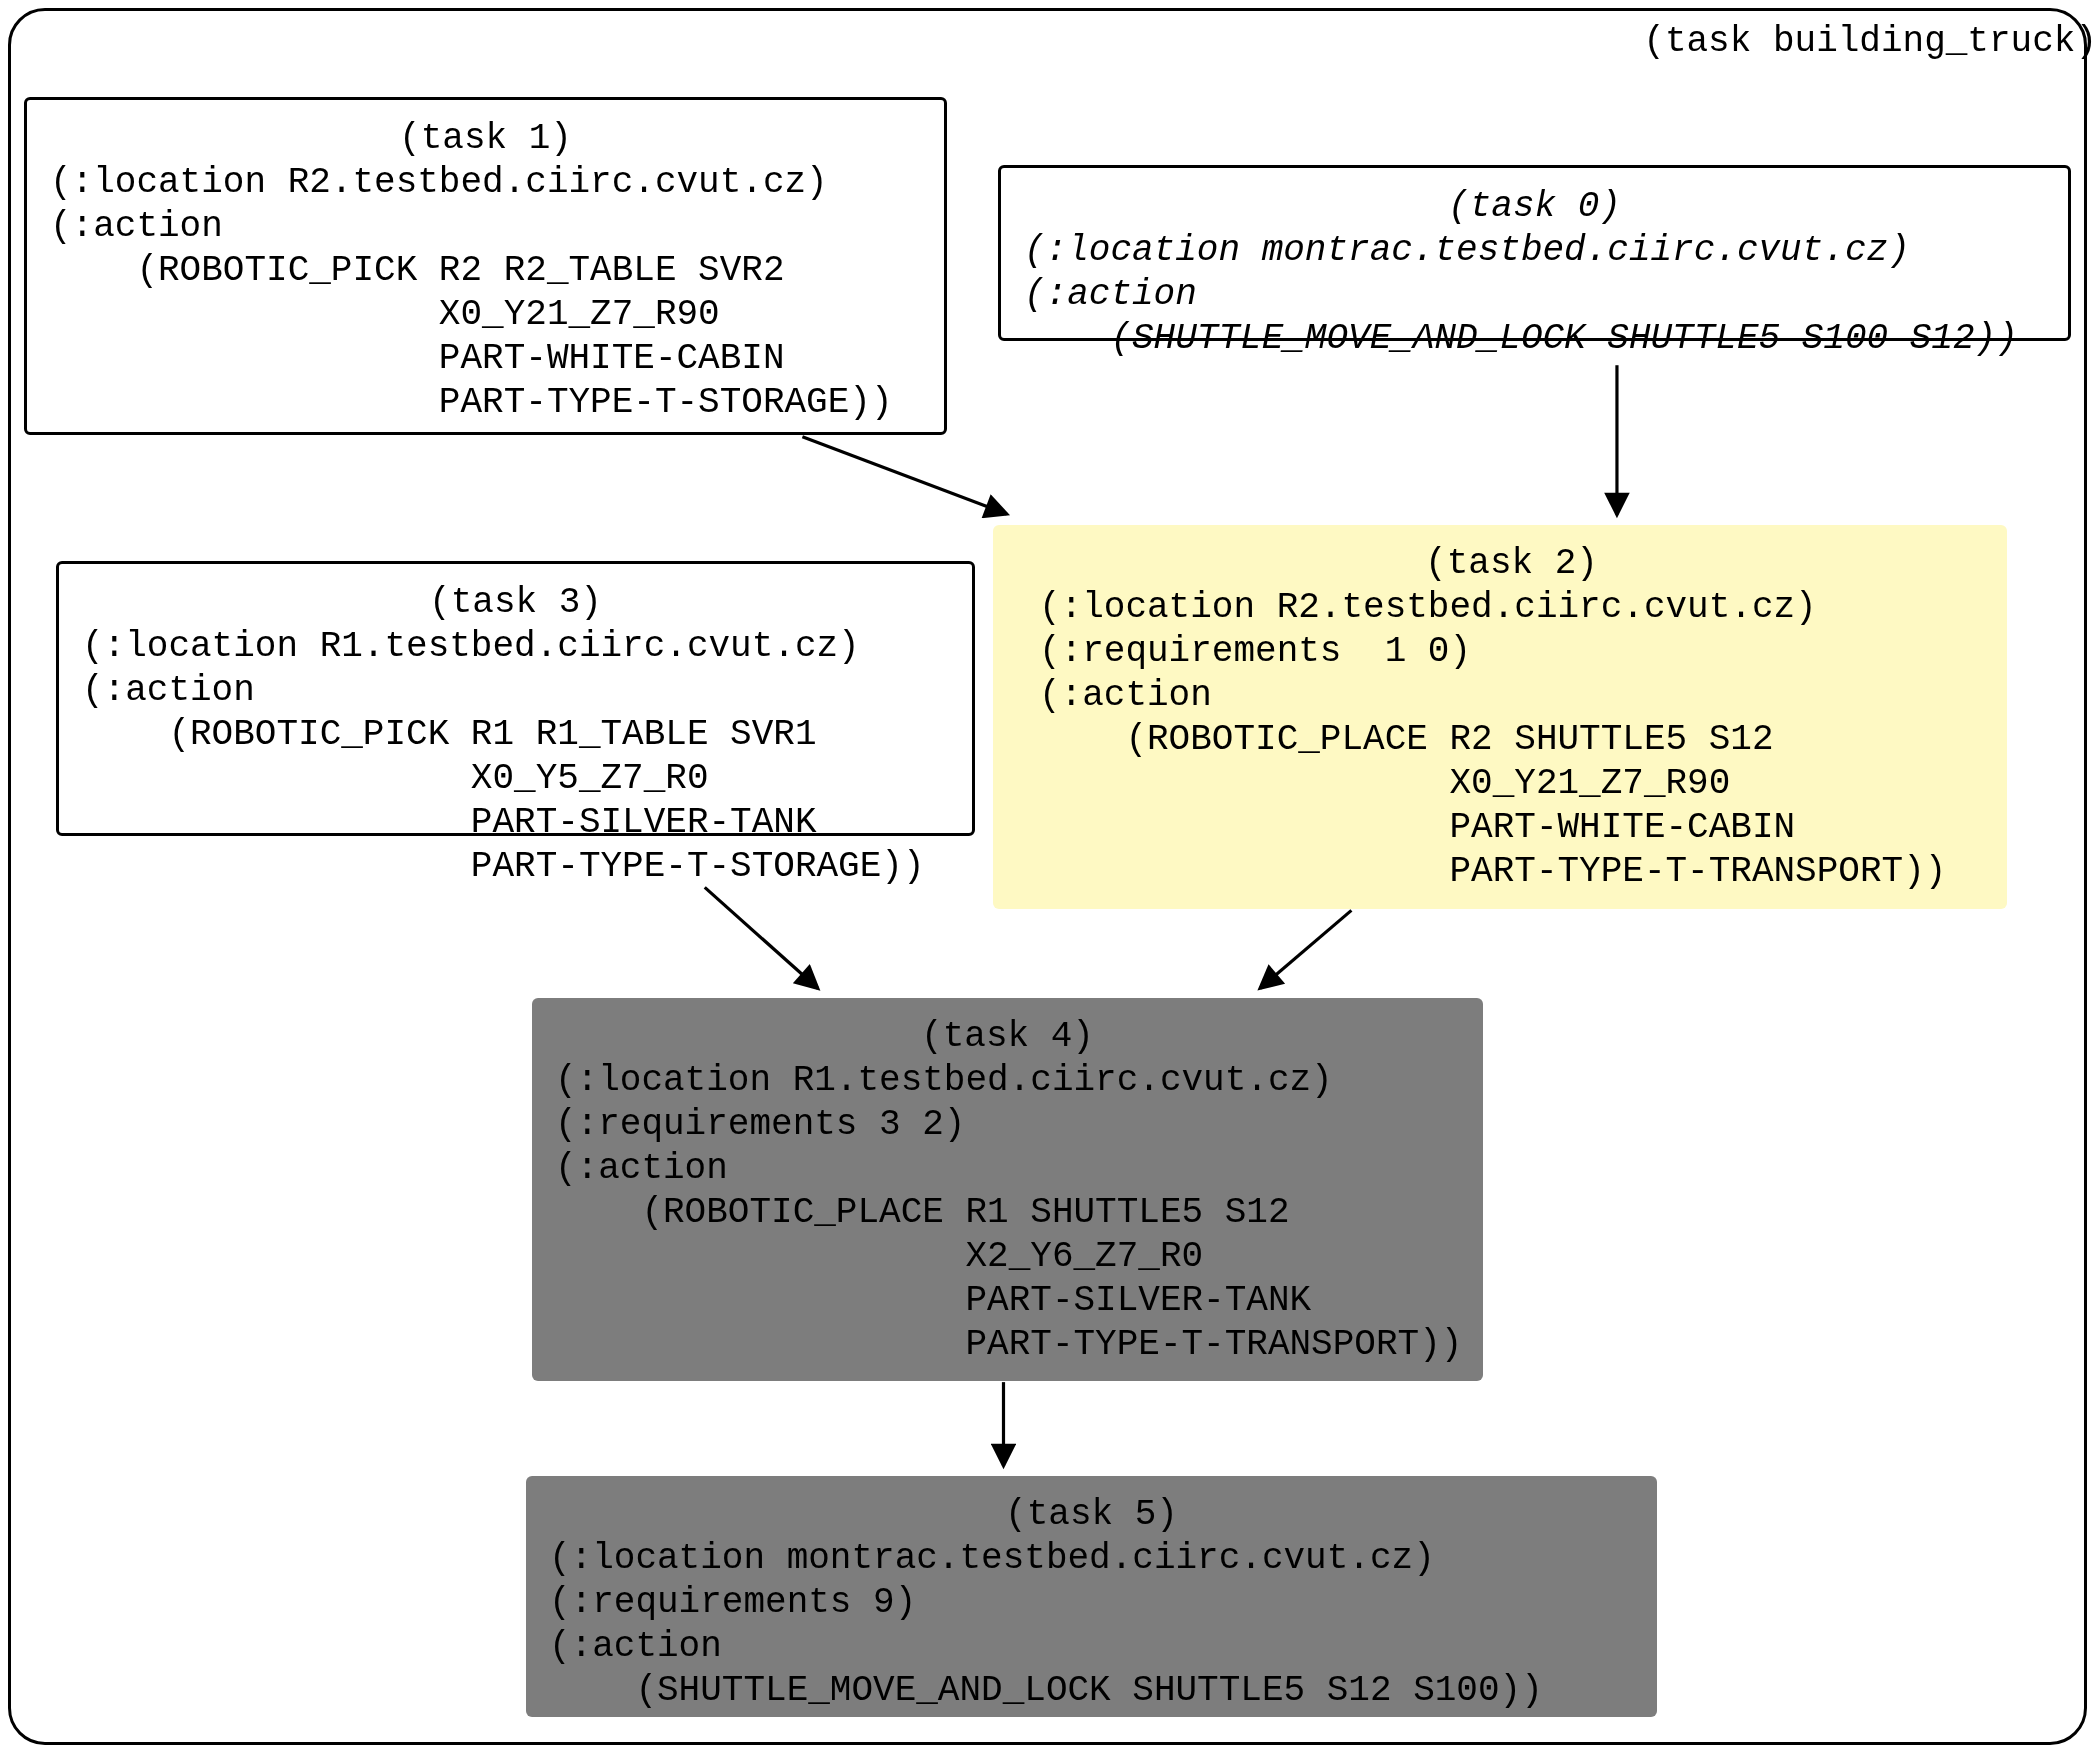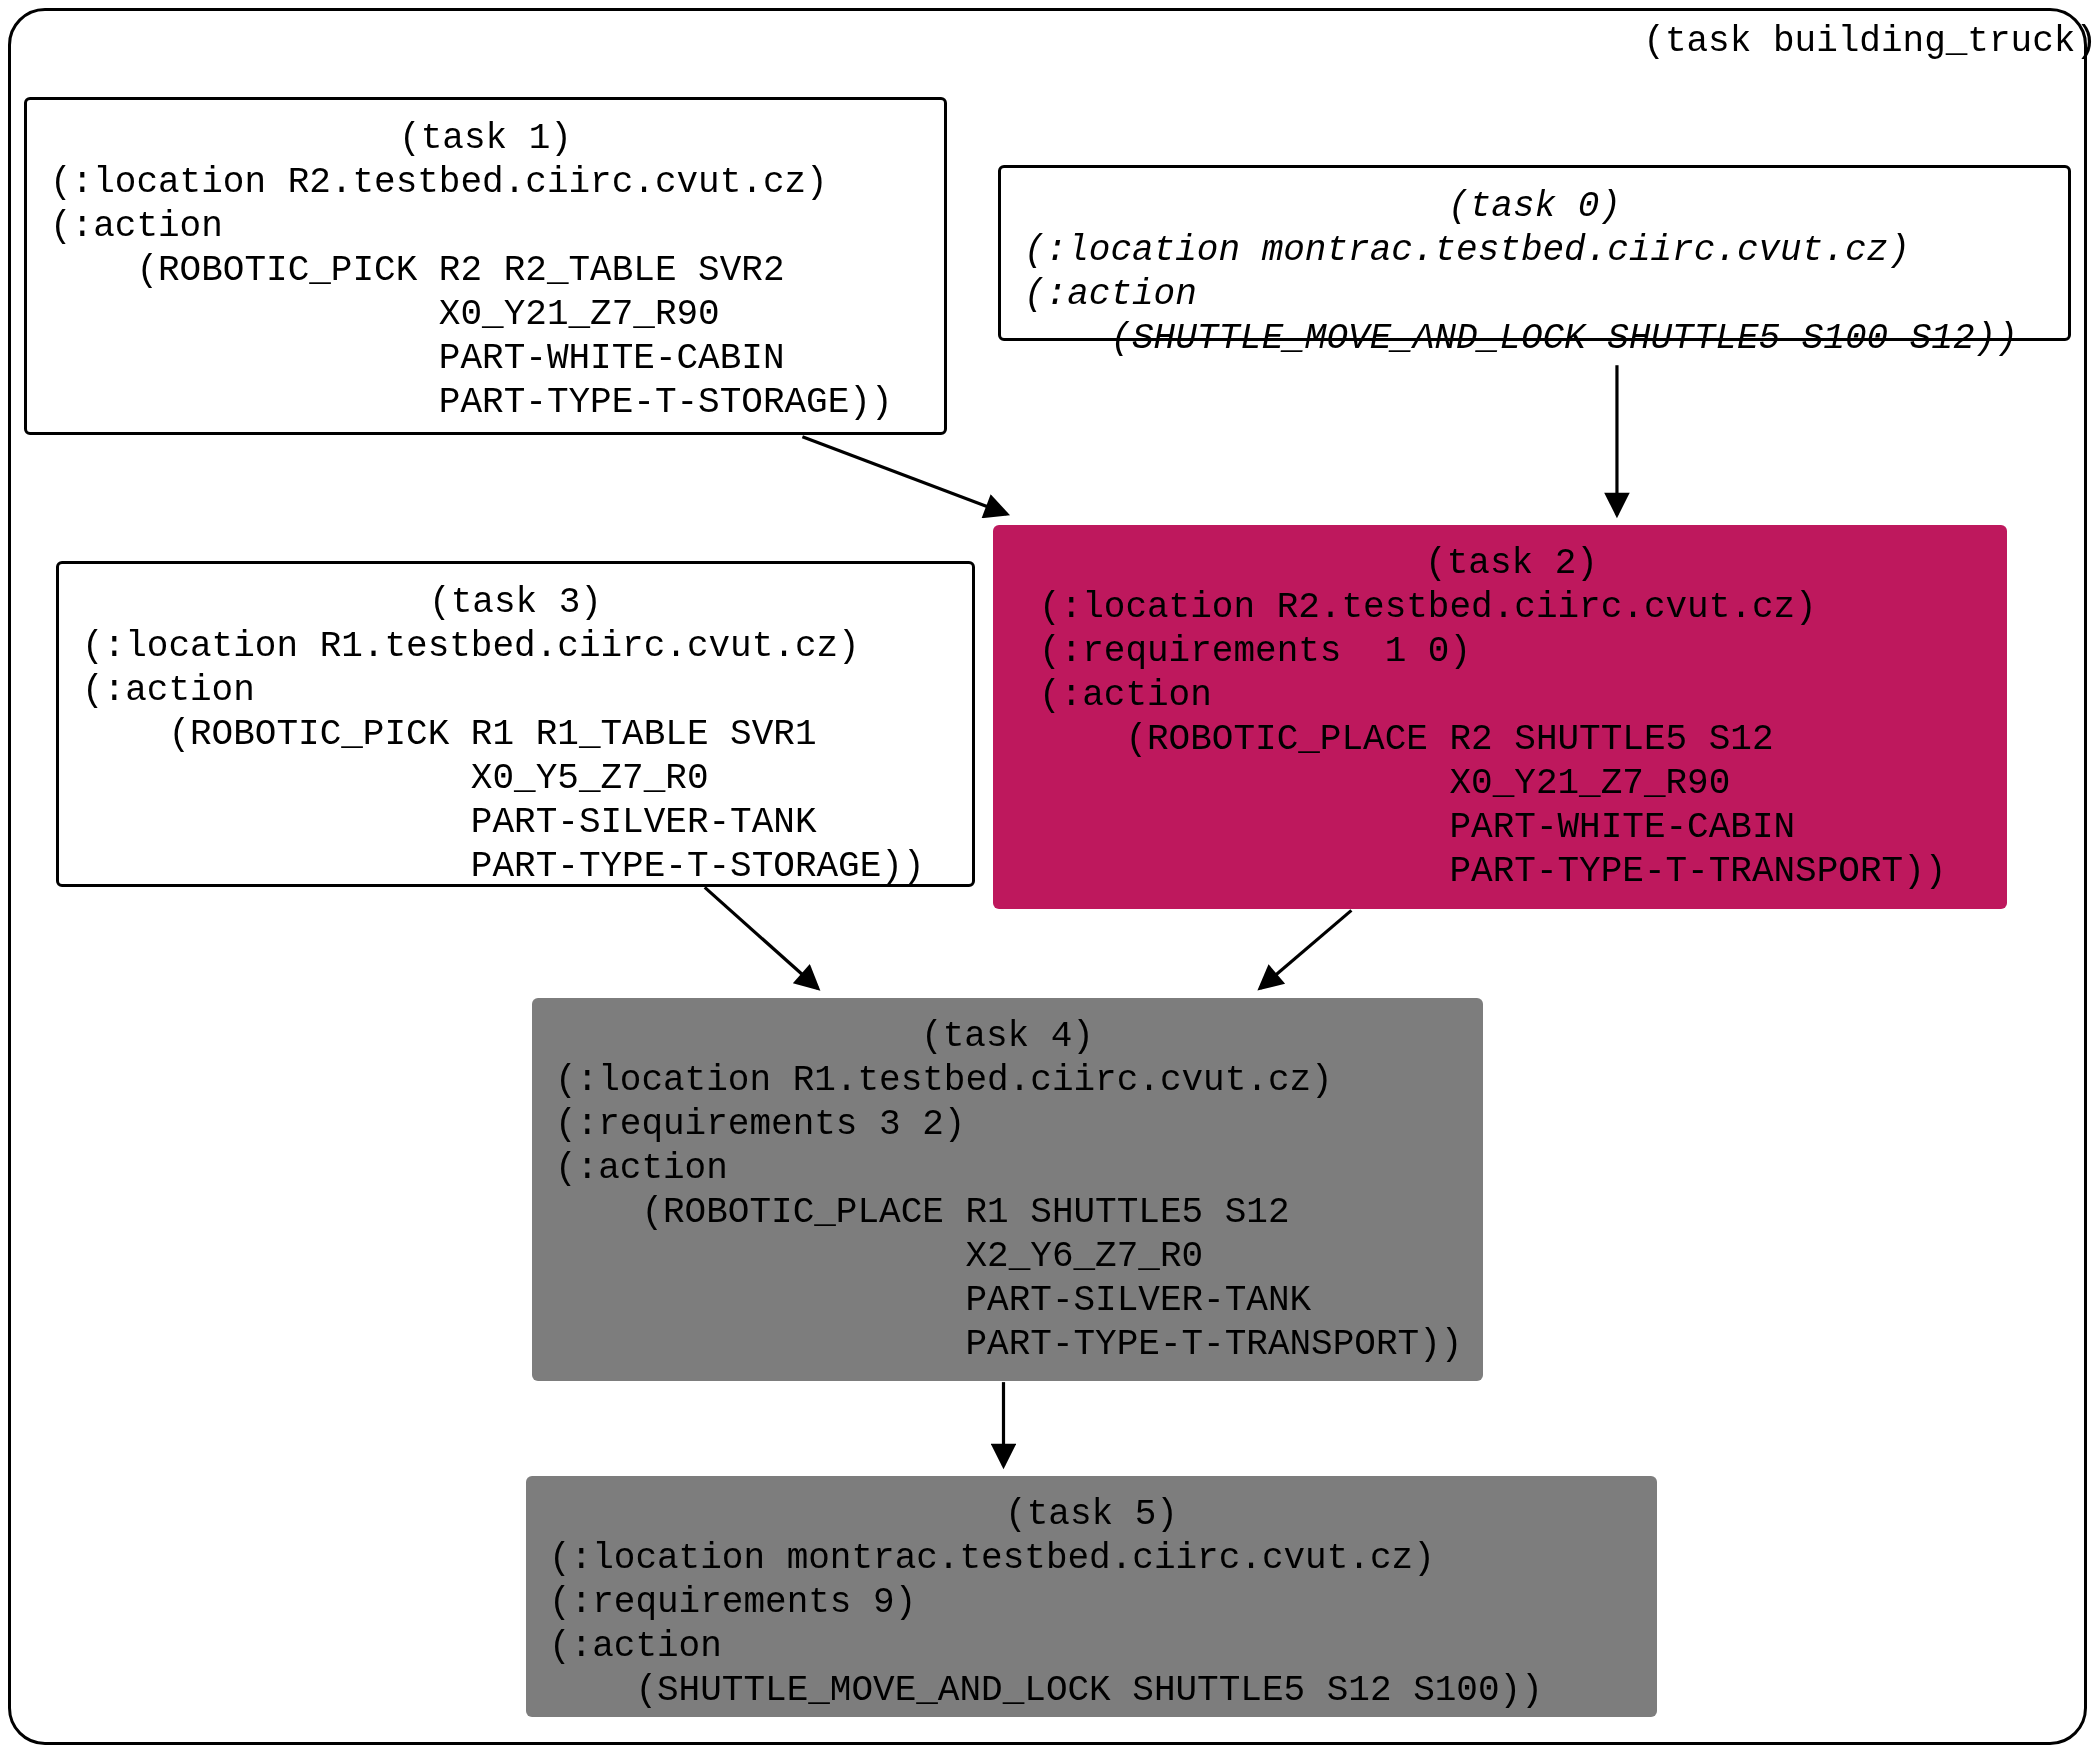--- a/index.html
+++ b/index.html
@@ -36,29 +36,29 @@
 
   .node {
     position: absolute;
     box-sizing: border-box;
     border-radius: 6px;
     font-size: 36px;
     line-height: 44px;
     padding: 16.6px 0 0 23px;
   }
   .node.plain { background: #ffffff; border: 3.2px solid #000000; }
-  .node.green { background: #be185d; border: none; padding-left: 46px; }
+  .node.green { background: #fef9c3; border: none; padding-left: 46px; }
   .node.gray  { background: #7d7d7d; border: none; color: #000000; }
 
   .node-title { text-align: center; margin-right: 23px; white-space: pre; }
   .node-line  { white-space: pre; }
 
   #node-1 { left: 24px;   top: 97px;  width: 923px; height: 338px; }
   #node-0 { left: 998px; top: 165px;  width: 1073px; height: 176px; font-style: italic; }
-  #node-3 { left: 56px;   top: 561px;  width: 919px; height: 326px; }
+  #node-3 { left: 56px;   top: 561px;  width: 919px; height: 275px; }
   #node-2 { left: 993px; top: 525px;  width: 1014px; height: 384px; }
   #node-4 { left: 532px;  top: 998px; width: 951px; height: 383px; }
   #node-5 { left: 482px;  top: 1476px; width: 1131px; height: 241px; margin-left: 44px; }
 
   .edges-layer {
     position: absolute;
     left: 0; top: 0;
     width: 2097px; height: 1755px;
     pointer-events: none;
   }

